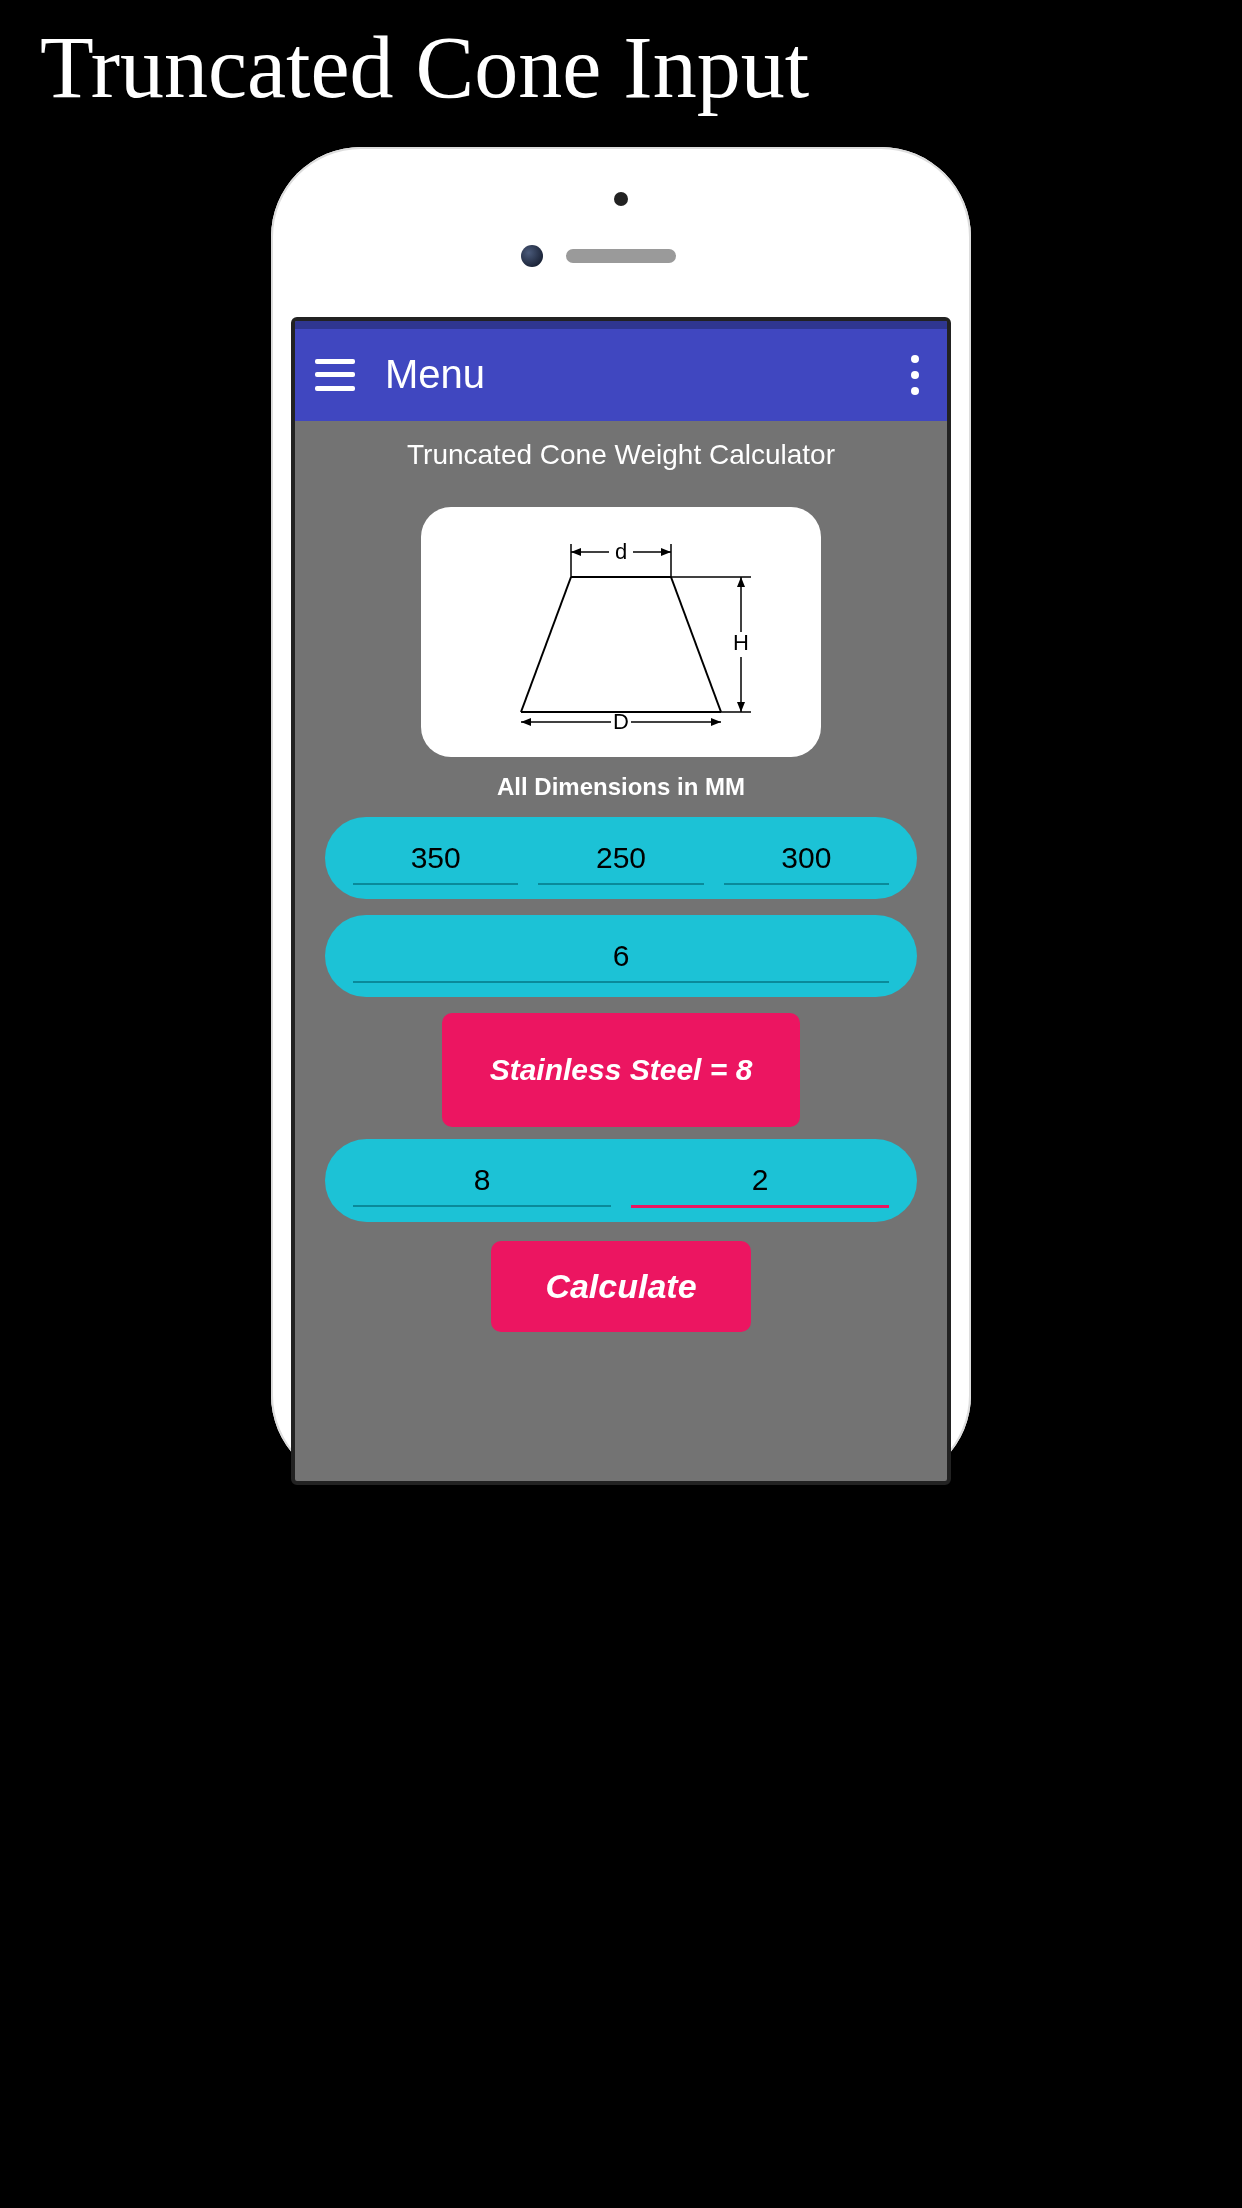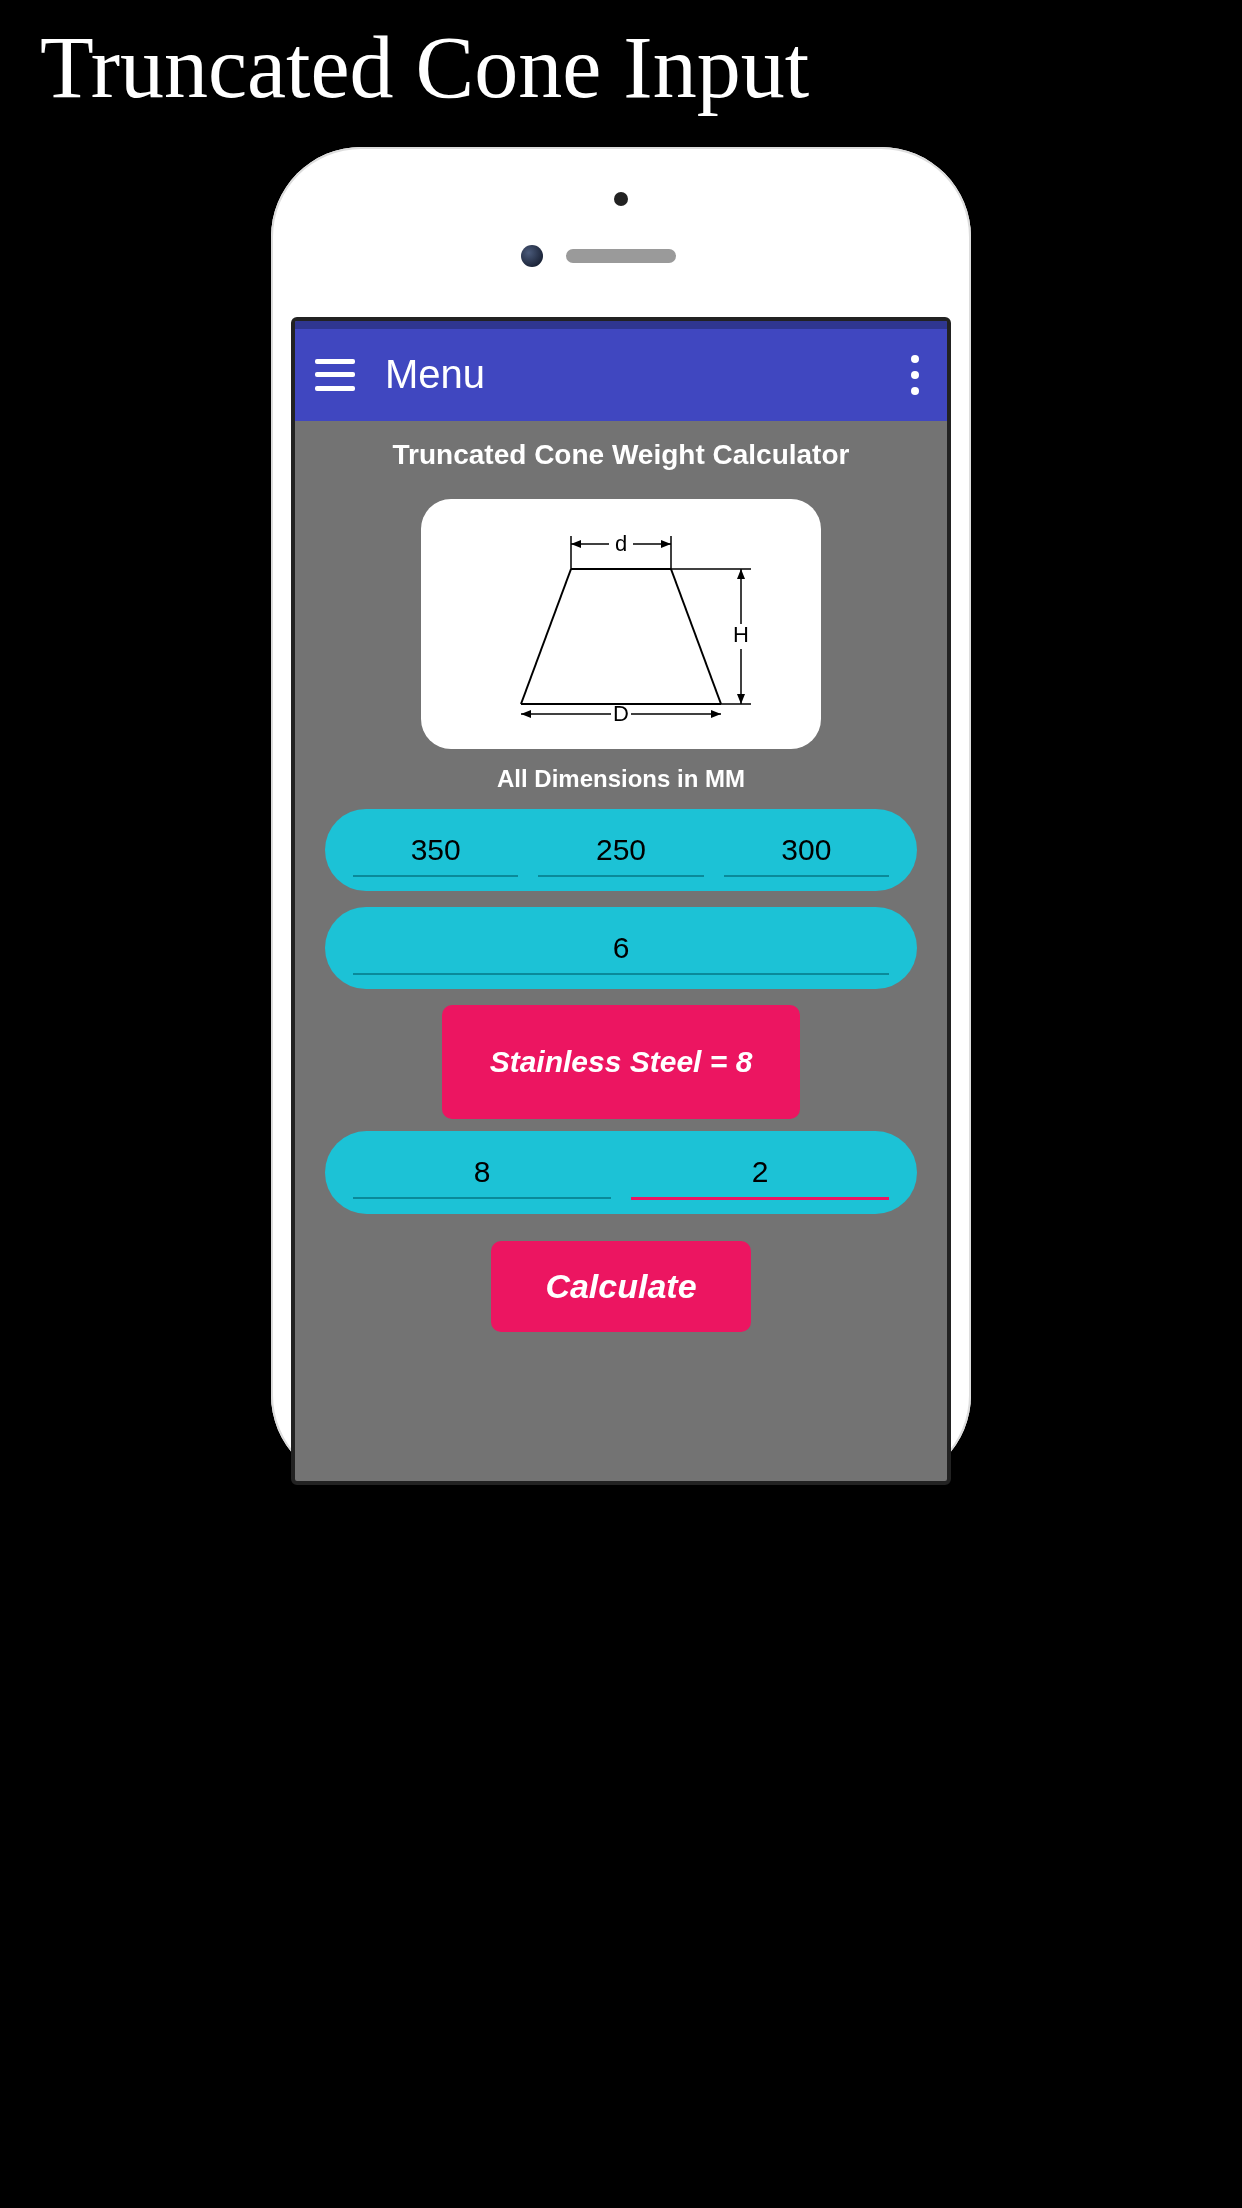--- a/index.html
+++ b/index.html
@@ -113,22 +113,22 @@
 }
 .content {
   padding: 18px 30px 0;
   display: flex;
   flex-direction: column;
   align-items: center;
 }
 .section-title {
   color: #fff;
   font-size: 28px;
-  font-weight: 700;
-  margin-bottom: 28px;
+  font-weight: 400;
+  margin-bottom: 36px;
 }
 .diagram-box {
   background: #fff;
   border-radius: 30px;
   width: 400px;
   height: 250px;
   display: flex;
   align-items: center;
   justify-content: center;
   margin-bottom: 16px;
@@ -182,21 +182,21 @@
 }
 .calc-btn {
   background: #ec1561;
   color: #fff;
   font-size: 34px;
   font-style: italic;
   font-weight: 700;
   border: none;
   border-radius: 10px;
   padding: 26px 54px;
-  margin: 11px auto 0;
+  margin: 3px auto 0;
   display: block;
 }
 svg text {
   font-family: Arial, sans-serif;
 }
 </style>
 </head>
 <body>
 
 <div class="promo-title">

